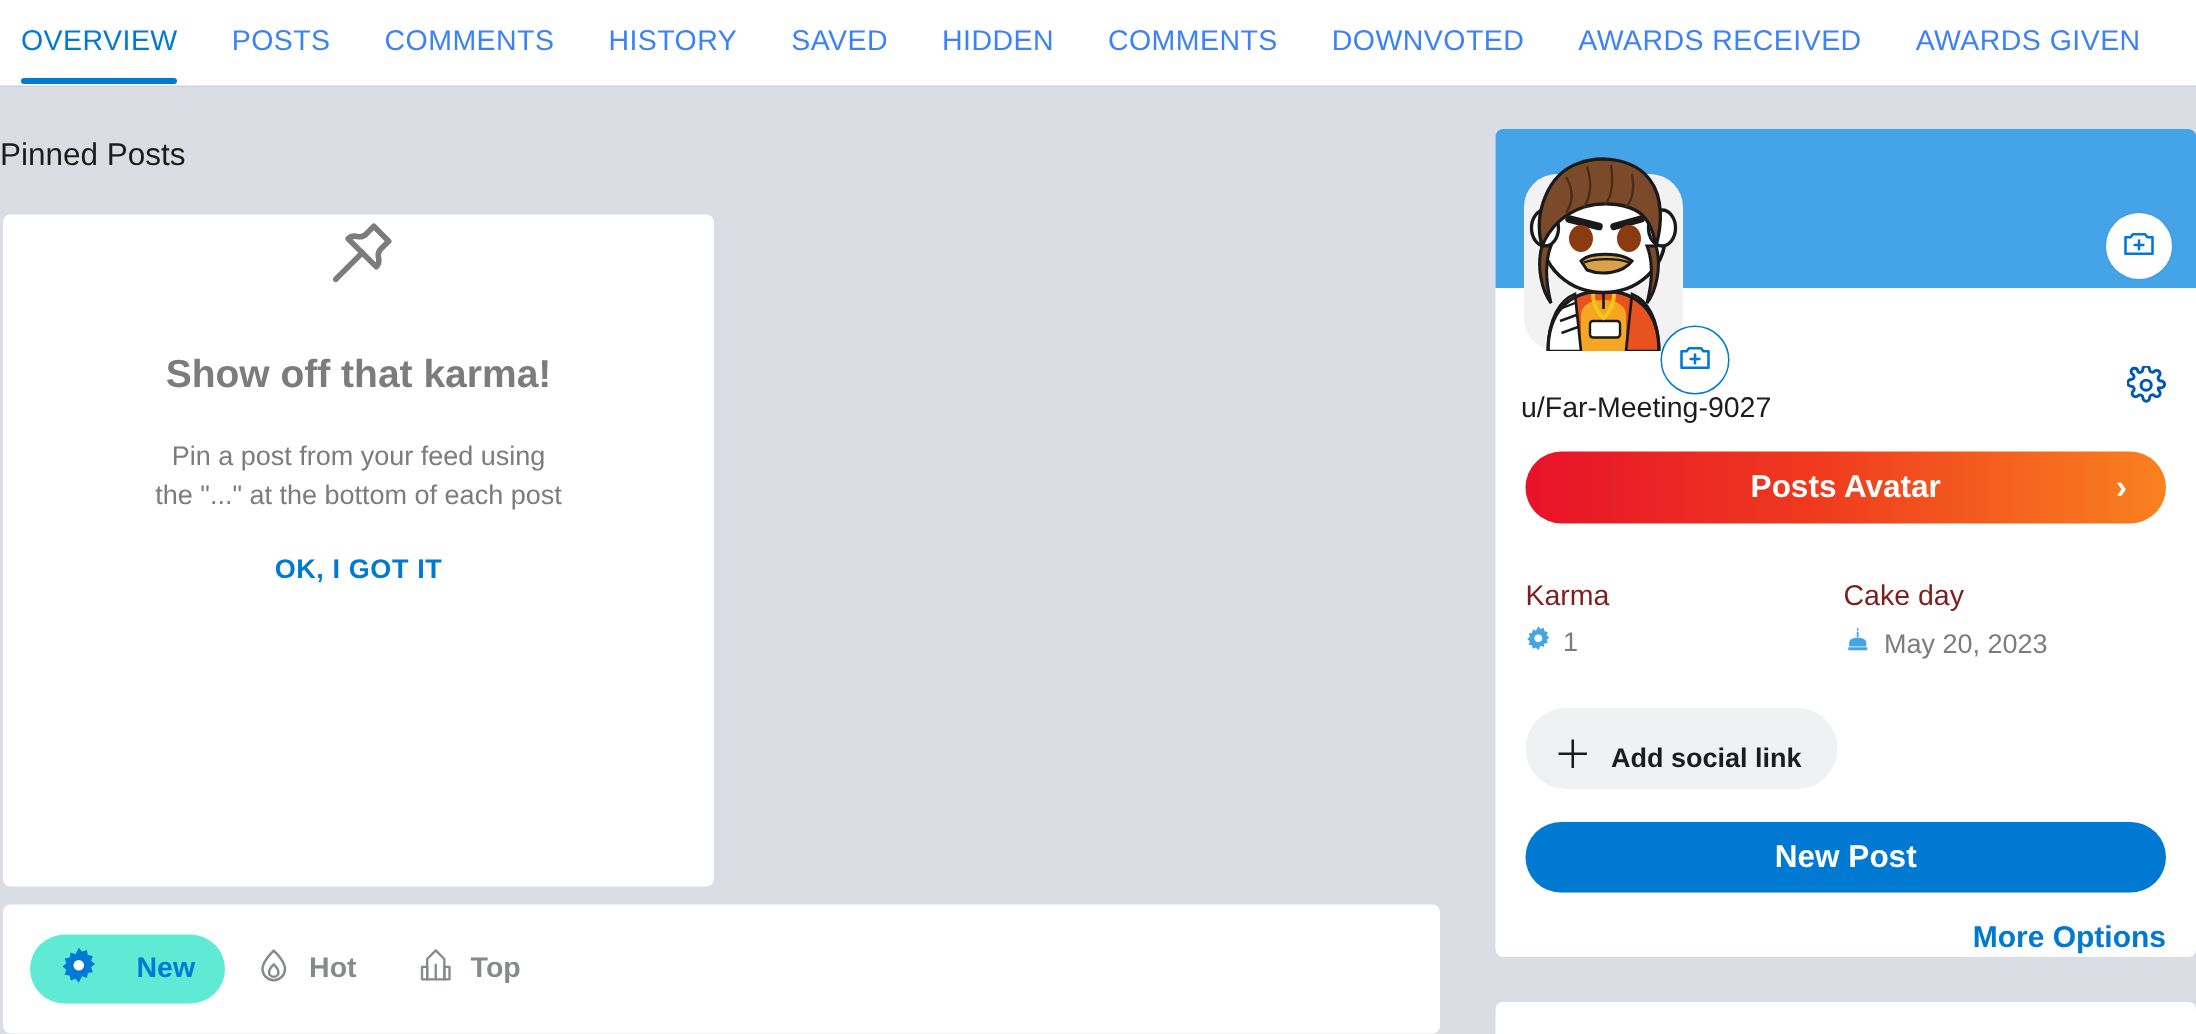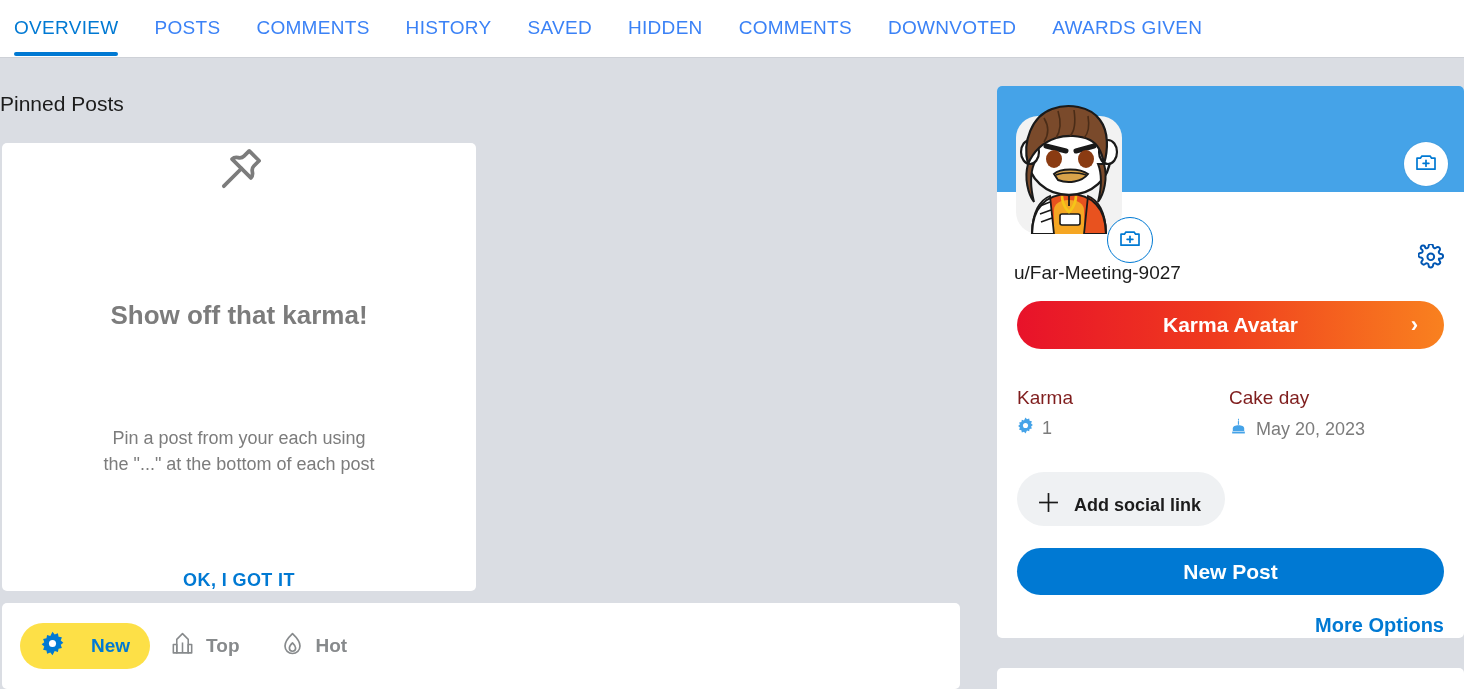--- a/index.html
+++ b/index.html
@@ -50,21 +50,21 @@
     position: absolute; top: 35px; left: 0;
     font-size: 21px; color: #1c1c1c; font-weight: 400;
   }
   .pinned-card {
     position: absolute;
     top: 86px; left: 2px;
     width: 474px; height: 448px;
     background: #ffffff;
     border-radius: 5px;
     display: flex; flex-direction: column;
-    align-items: center; justify-content: space-between;
+    align-items: center; justify-content: flex-start;
   }
   .pin-icon { margin-bottom: 30px; }
   .pinned-heading {
     font-size: 26px; font-weight: 600; color: #7c7c7c;
     margin-bottom: 26px; text-align: center;
   }
   .pinned-sub {
     font-size: 18px; color: #7c7c7c; line-height: 1.45;
     text-align: center; margin-bottom: 26px;
   }
@@ -84,21 +84,21 @@
     padding-left: 18px;
   }
   .sort-chip {
     display: flex; align-items: center; gap: 11px;
     height: 46px; padding: 0 20px;
     border-radius: 23px;
     font-size: 19px; font-weight: 700;
     color: #878a8c;
     cursor: pointer;
   }
-  .sort-chip.active { background: #fde047; color: #0079d3; gap: 26px; }
+  .sort-chip.active { background: #5eead4; color: #0079d3; gap: 26px; }
 
   
   .right-col {
     position: absolute;
     top: 57px; left: 997px;
     width: 467px; height: 460px;
   }
   .profile-card {
     position: absolute; top: 29px; left: 0;
     width: 467px; height: 552px;
@@ -224,20 +224,23 @@
       <span>SAVED</span>
     </div>
   <div class="tab">
       <span>HIDDEN</span>
     </div>
   <div class="tab">
       <span>COMMENTS</span>
     </div>
   <div class="tab">
       <span>DOWNVOTED</span>
+    </div>
+  <div class="tab">
+      <span>AWARDS RECEIVED</span>
     </div>
   <div class="tab">
       <span>AWARDS GIVEN</span>
     </div>
 </div>
 
 <div class="left-col">
 
   <div class="section-title">Pinned Posts</div>
 
@@ -245,55 +248,55 @@
     <span class="pin-icon">
       <svg width="56" height="56" viewBox="0 0 24 24" fill="none" stroke="#7c7c7c" stroke-width="1.6" stroke-linecap="round" stroke-linejoin="round">
         <g transform="rotate(45 12 12)">
           <path d="M9 2.8h6v3.2c0 1 .5 1.7 1.3 2.2.9.6 1.4 1.3 1.4 2.3H6.3c0-1 .5-1.7 1.4-2.3.8-.5 1.3-1.2 1.3-2.2V2.8z"></path>
           <line x1="12" y1="10.5" x2="12" y2="21.2"></line>
         </g>
       </svg>
     </span>
     <div class="pinned-heading">Show off that karma!</div>
     <div class="pinned-sub">
-      <div>Pin a post from your each using</div>
+      <div>Pin a post from your feed using</div>
       <div>the "..." at the bottom of each post</div>
     </div>
     <div class="pinned-cta">OK, I GOT IT</div>
   </div>
 
   <div class="sortbar">
     <div class="sort-chip active">
       <span>
         <svg width="25" height="25" viewBox="0 0 24 24" fill="#0079d3">
           <path d="M12 .8l2.1 2.5 3.1-1.1.6 3.2 3.2.6-1.1 3.1 2.5 2.1-2.5 2.1 1.1 3.1-3.2.6-.6 3.2-3.1-1.1L12 23.2l-2.1-2.5-3.1 1.1-.6-3.2-3.2-.6 1.1-3.1L1.6 12.8 4.1 10.7 3 7.6l3.2-.6.6-3.2 3.1 1.1L12 .8z"></path>
           <circle cx="12" cy="12" r="3.4" fill="#ffffff"></circle>
         </svg>
       </span>
       <span>New</span>
+    </div>
+    <div class="sort-chip">
+      <span>
+        <svg width="25" height="25" viewBox="0 0 24 24" fill="none" stroke="#878a8c" stroke-width="1.6" stroke-linejoin="round">
+          <path d="M12 2.6C12 2.6 4.8 9.4 4.8 14.4a7.2 7.2 0 0 0 14.4 0C19.2 9.4 12 2.6 12 2.6z"></path>
+          <path d="M12 11.4c0 0-3 2.9-3 5a3 3 0 0 0 6 0c0-2.1-3-5-3-5z"></path>
+        </svg>
+      </span>
+      <span>Hot</span>
     </div>
     <div class="sort-chip">
       <span>
         <svg width="25" height="25" viewBox="0 0 24 24" fill="none" stroke="#878a8c" stroke-width="1.5" stroke-linejoin="round">
           <path d="M12 2.5L6.5 8v13h11V8L12 2.5z"></path>
           <rect x="3.2" y="13" width="3.3" height="8"></rect>
           <rect x="17.5" y="13" width="3.3" height="8"></rect>
           <line x1="12" y1="11" x2="12" y2="21"></line>
         </svg>
       </span>
       <span>Top</span>
-    </div>
-    <div class="sort-chip">
-      <span>
-        <svg width="25" height="25" viewBox="0 0 24 24" fill="none" stroke="#878a8c" stroke-width="1.6" stroke-linejoin="round">
-          <path d="M12 2.6C12 2.6 4.8 9.4 4.8 14.4a7.2 7.2 0 0 0 14.4 0C19.2 9.4 12 2.6 12 2.6z"></path>
-          <path d="M12 11.4c0 0-3 2.9-3 5a3 3 0 0 0 6 0c0-2.1-3-5-3-5z"></path>
-        </svg>
-      </span>
-      <span>Hot</span>
     </div>
   </div>
 </div>
 
 <div class="right-col">
 
   <div class="profile-card">
 
     <div class="banner">
       <div class="banner-cam">
@@ -364,21 +367,21 @@
     <div class="gear-btn">
       <span>
         <svg width="26" height="26" viewBox="0 0 24 24" fill="none" stroke="#0056b3" stroke-width="1.8" stroke-linejoin="round">
           <path d="M19.4 13.4a1.7 1.7 0 0 0 .34 1.88l.06.06a2.06 2.06 0 1 1-2.92 2.92l-.06-.06a1.7 1.7 0 0 0-1.88-.34 1.7 1.7 0 0 0-1.03 1.56v.17a2.06 2.06 0 1 1-4.12 0v-.09a1.7 1.7 0 0 0-1.11-1.56 1.7 1.7 0 0 0-1.88.34l-.06.06a2.06 2.06 0 1 1-2.92-2.92l.06-.06a1.7 1.7 0 0 0 .34-1.88 1.7 1.7 0 0 0-1.56-1.03H2.5a2.06 2.06 0 1 1 0-4.12h.09a1.7 1.7 0 0 0 1.56-1.11 1.7 1.7 0 0 0-.34-1.88l-.06-.06A2.06 2.06 0 1 1 6.67 3.4l.06.06a1.7 1.7 0 0 0 1.88.34h.08A1.7 1.7 0 0 0 9.72 2.24V2.06a2.06 2.06 0 1 1 4.12 0v.09a1.7 1.7 0 0 0 1.03 1.56 1.7 1.7 0 0 0 1.88-.34l.06-.06a2.06 2.06 0 1 1 2.92 2.92l-.06.06a1.7 1.7 0 0 0-.34 1.88v.08a1.7 1.7 0 0 0 1.56 1.03h.17a2.06 2.06 0 1 1 0 4.12h-.09a1.7 1.7 0 0 0-1.56 1.03z"></path>
           <circle cx="11.8" cy="11.8" r="3.1"></circle>
         </svg>
       </span>
     </div>
 
     <div class="create-avatar">
-      <span>Karma Avatar</span>
+      <span>Posts Avatar</span>
       <span class="chev">›</span>
     </div>
 
     <div class="stats">
       <div class="stat">
         <div class="stat-label">Karma</div>
         <div class="stat-value">
           <span>
             <svg width="17" height="17" viewBox="0 0 24 24" fill="#45a3e8">
               <path d="M12 .8l2.1 2.5 3.1-1.1.6 3.2 3.2.6-1.1 3.1 2.5 2.1-2.5 2.1 1.1 3.1-3.2.6-.6 3.2-3.1-1.1L12 23.2l-2.1-2.5-3.1 1.1-.6-3.2-3.2-.6 1.1-3.1L1.6 12.8 4.1 10.7 3 7.6l3.2-.6.6-3.2 3.1 1.1L12 .8z"></path>

